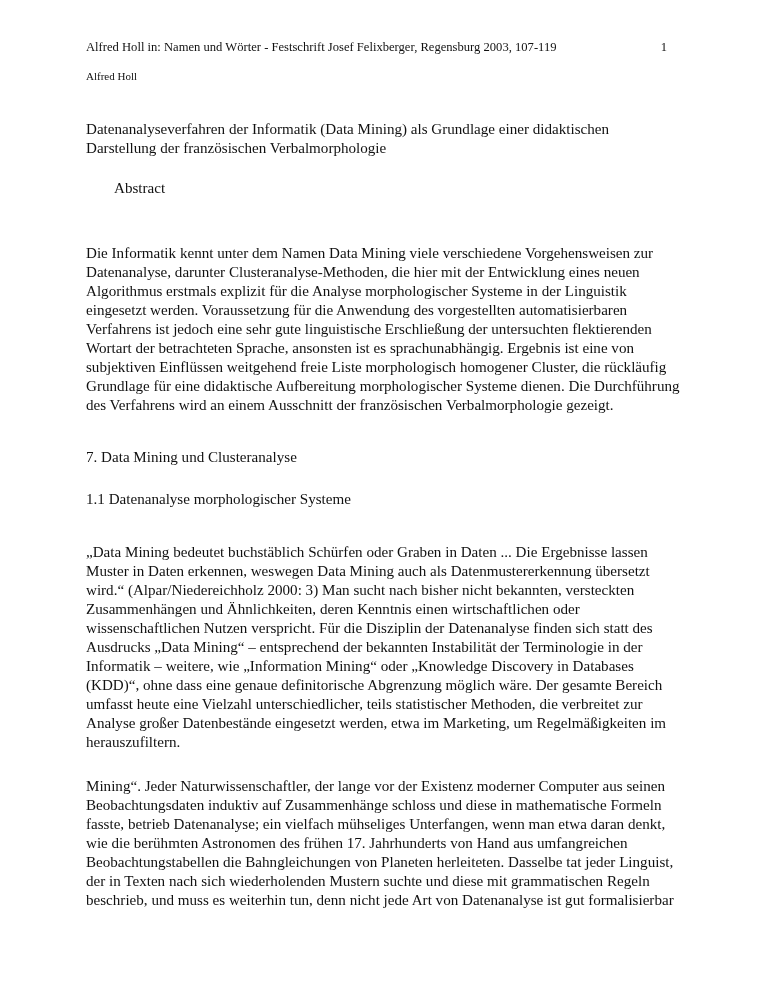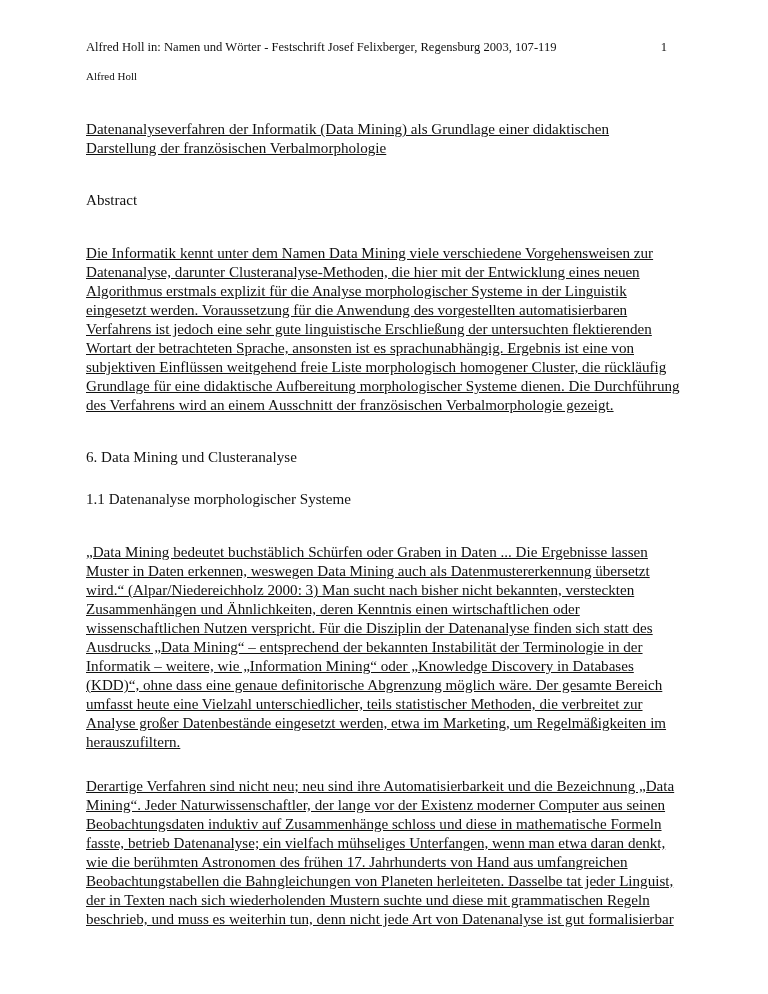--- a/index.html
+++ b/index.html
@@ -2,24 +2,24 @@
 <html><head>
 <meta charset="utf-8">
 <style>
   html, body { margin: 0; padding: 0; background: #ffffff; }
   body { width: 768px; height: 994px; position: relative; overflow: hidden;
          font-family: "Liberation Serif", "DejaVu Serif", serif; color: #111; }
   .page { position: absolute; left: 0; top: 0; width: 656px; height: 994px; }
   .header { position: absolute; top: 39px; left: 86px; width: 600px; font-size: 12.6px; line-height: 16px; white-space: nowrap; }
   .pagenum { position: absolute; top: 39px; left: 462px; width: 205px; text-align: right; font-size: 12.6px; line-height: 16px; }
   .blk { position: absolute; left: 86px; width: 620px; font-size: 15.1px; line-height: 19px; }
-  .line { display: block; white-space: nowrap; height: 19px; text-decoration: underline; }
+  .line { display: block; white-space: nowrap; height: 19px; }
   .author { top: 67px; font-size: 11px; }
   .title { top: 120px; }
-  .abstract-h { top: 191px; }
+  .abstract-h { top: 179px; margin-left: 28px; }
   .abstract { top: 244px; }
   .sec1 { top: 448px; }
   .sec11 { top: 490px; }
   .p1 { top: 543px; }
   .p2 { top: 777px; }
 </style>
 </head>
 <body>
 
 <div class="page">
@@ -40,39 +40,38 @@
     <span class="line">Datenanalyse, darunter Clusteranalyse-Methoden, die hier mit der Entwicklung eines neuen</span>
     <span class="line">Algorithmus erstmals explizit für die Analyse morphologischer Systeme in der Linguistik</span>
     <span class="line">eingesetzt werden. Voraussetzung für die Anwendung des vorgestellten automatisierbaren</span>
     <span class="line">Verfahrens ist jedoch eine sehr gute linguistische Erschließung der untersuchten flektierenden</span>
     <span class="line">Wortart der betrachteten Sprache, ansonsten ist es sprachunabhängig. Ergebnis ist eine von</span>
     <span class="line">subjektiven Einflüssen weitgehend freie Liste morphologisch homogener Cluster, die rückläufig</span>
     <span class="line">Grundlage für eine didaktische Aufbereitung morphologischer Systeme dienen. Die Durchführung</span>
     <span class="line">des Verfahrens wird an einem Ausschnitt der französischen Verbalmorphologie gezeigt.</span>
   </div>
 
-  <div class="blk sec1">6. Data Mining und Clusteranalyse</div>
+  <div class="blk sec1">7. Data Mining und Clusteranalyse</div>
   <div class="blk sec11">1.1 Datenanalyse morphologischer Systeme</div>
 
   <div class="blk p1">
     <span class="line">„Data Mining bedeutet buchstäblich Schürfen oder Graben in Daten ... Die Ergebnisse lassen</span>
     <span class="line">Muster in Daten erkennen, weswegen Data Mining auch als Datenmustererkennung übersetzt</span>
     <span class="line">wird.“ (Alpar/Niedereichholz 2000: 3) Man sucht nach bisher nicht bekannten, versteckten</span>
     <span class="line">Zusammenhängen und Ähnlichkeiten, deren Kenntnis einen wirtschaftlichen oder</span>
     <span class="line">wissenschaftlichen Nutzen verspricht. Für die Disziplin der Datenanalyse finden sich statt des</span>
     <span class="line">Ausdrucks „Data Mining“ – entsprechend der bekannten Instabilität der Terminologie in der</span>
     <span class="line">Informatik – weitere, wie „Information Mining“ oder „Knowledge Discovery in Databases</span>
     <span class="line">(KDD)“, ohne dass eine genaue definitorische Abgrenzung möglich wäre. Der gesamte Bereich</span>
     <span class="line">umfasst heute eine Vielzahl unterschiedlicher, teils statistischer Methoden, die verbreitet zur</span>
     <span class="line">Analyse großer Datenbestände eingesetzt werden, etwa im Marketing, um Regelmäßigkeiten im</span>
     <span class="line">herauszufiltern.</span>
   </div>
 
   <div class="blk p2">
-    <span class="line">Derartige Verfahren sind nicht neu; neu sind ihre Automatisierbarkeit und die Bezeichnung „Data</span>
     <span class="line">Mining“. Jeder Naturwissenschaftler, der lange vor der Existenz moderner Computer aus seinen</span>
     <span class="line">Beobachtungsdaten induktiv auf Zusammenhänge schloss und diese in mathematische Formeln</span>
     <span class="line">fasste, betrieb Datenanalyse; ein vielfach mühseliges Unterfangen, wenn man etwa daran denkt,</span>
     <span class="line">wie die berühmten Astronomen des frühen 17. Jahrhunderts von Hand aus umfangreichen</span>
     <span class="line">Beobachtungstabellen die Bahngleichungen von Planeten herleiteten. Dasselbe tat jeder Linguist,</span>
     <span class="line">der in Texten nach sich wiederholenden Mustern suchte und diese mit grammatischen Regeln</span>
     <span class="line">beschrieb, und muss es weiterhin tun, denn nicht jede Art von Datenanalyse ist gut formalisierbar</span>
   </div>
 </div>
 

